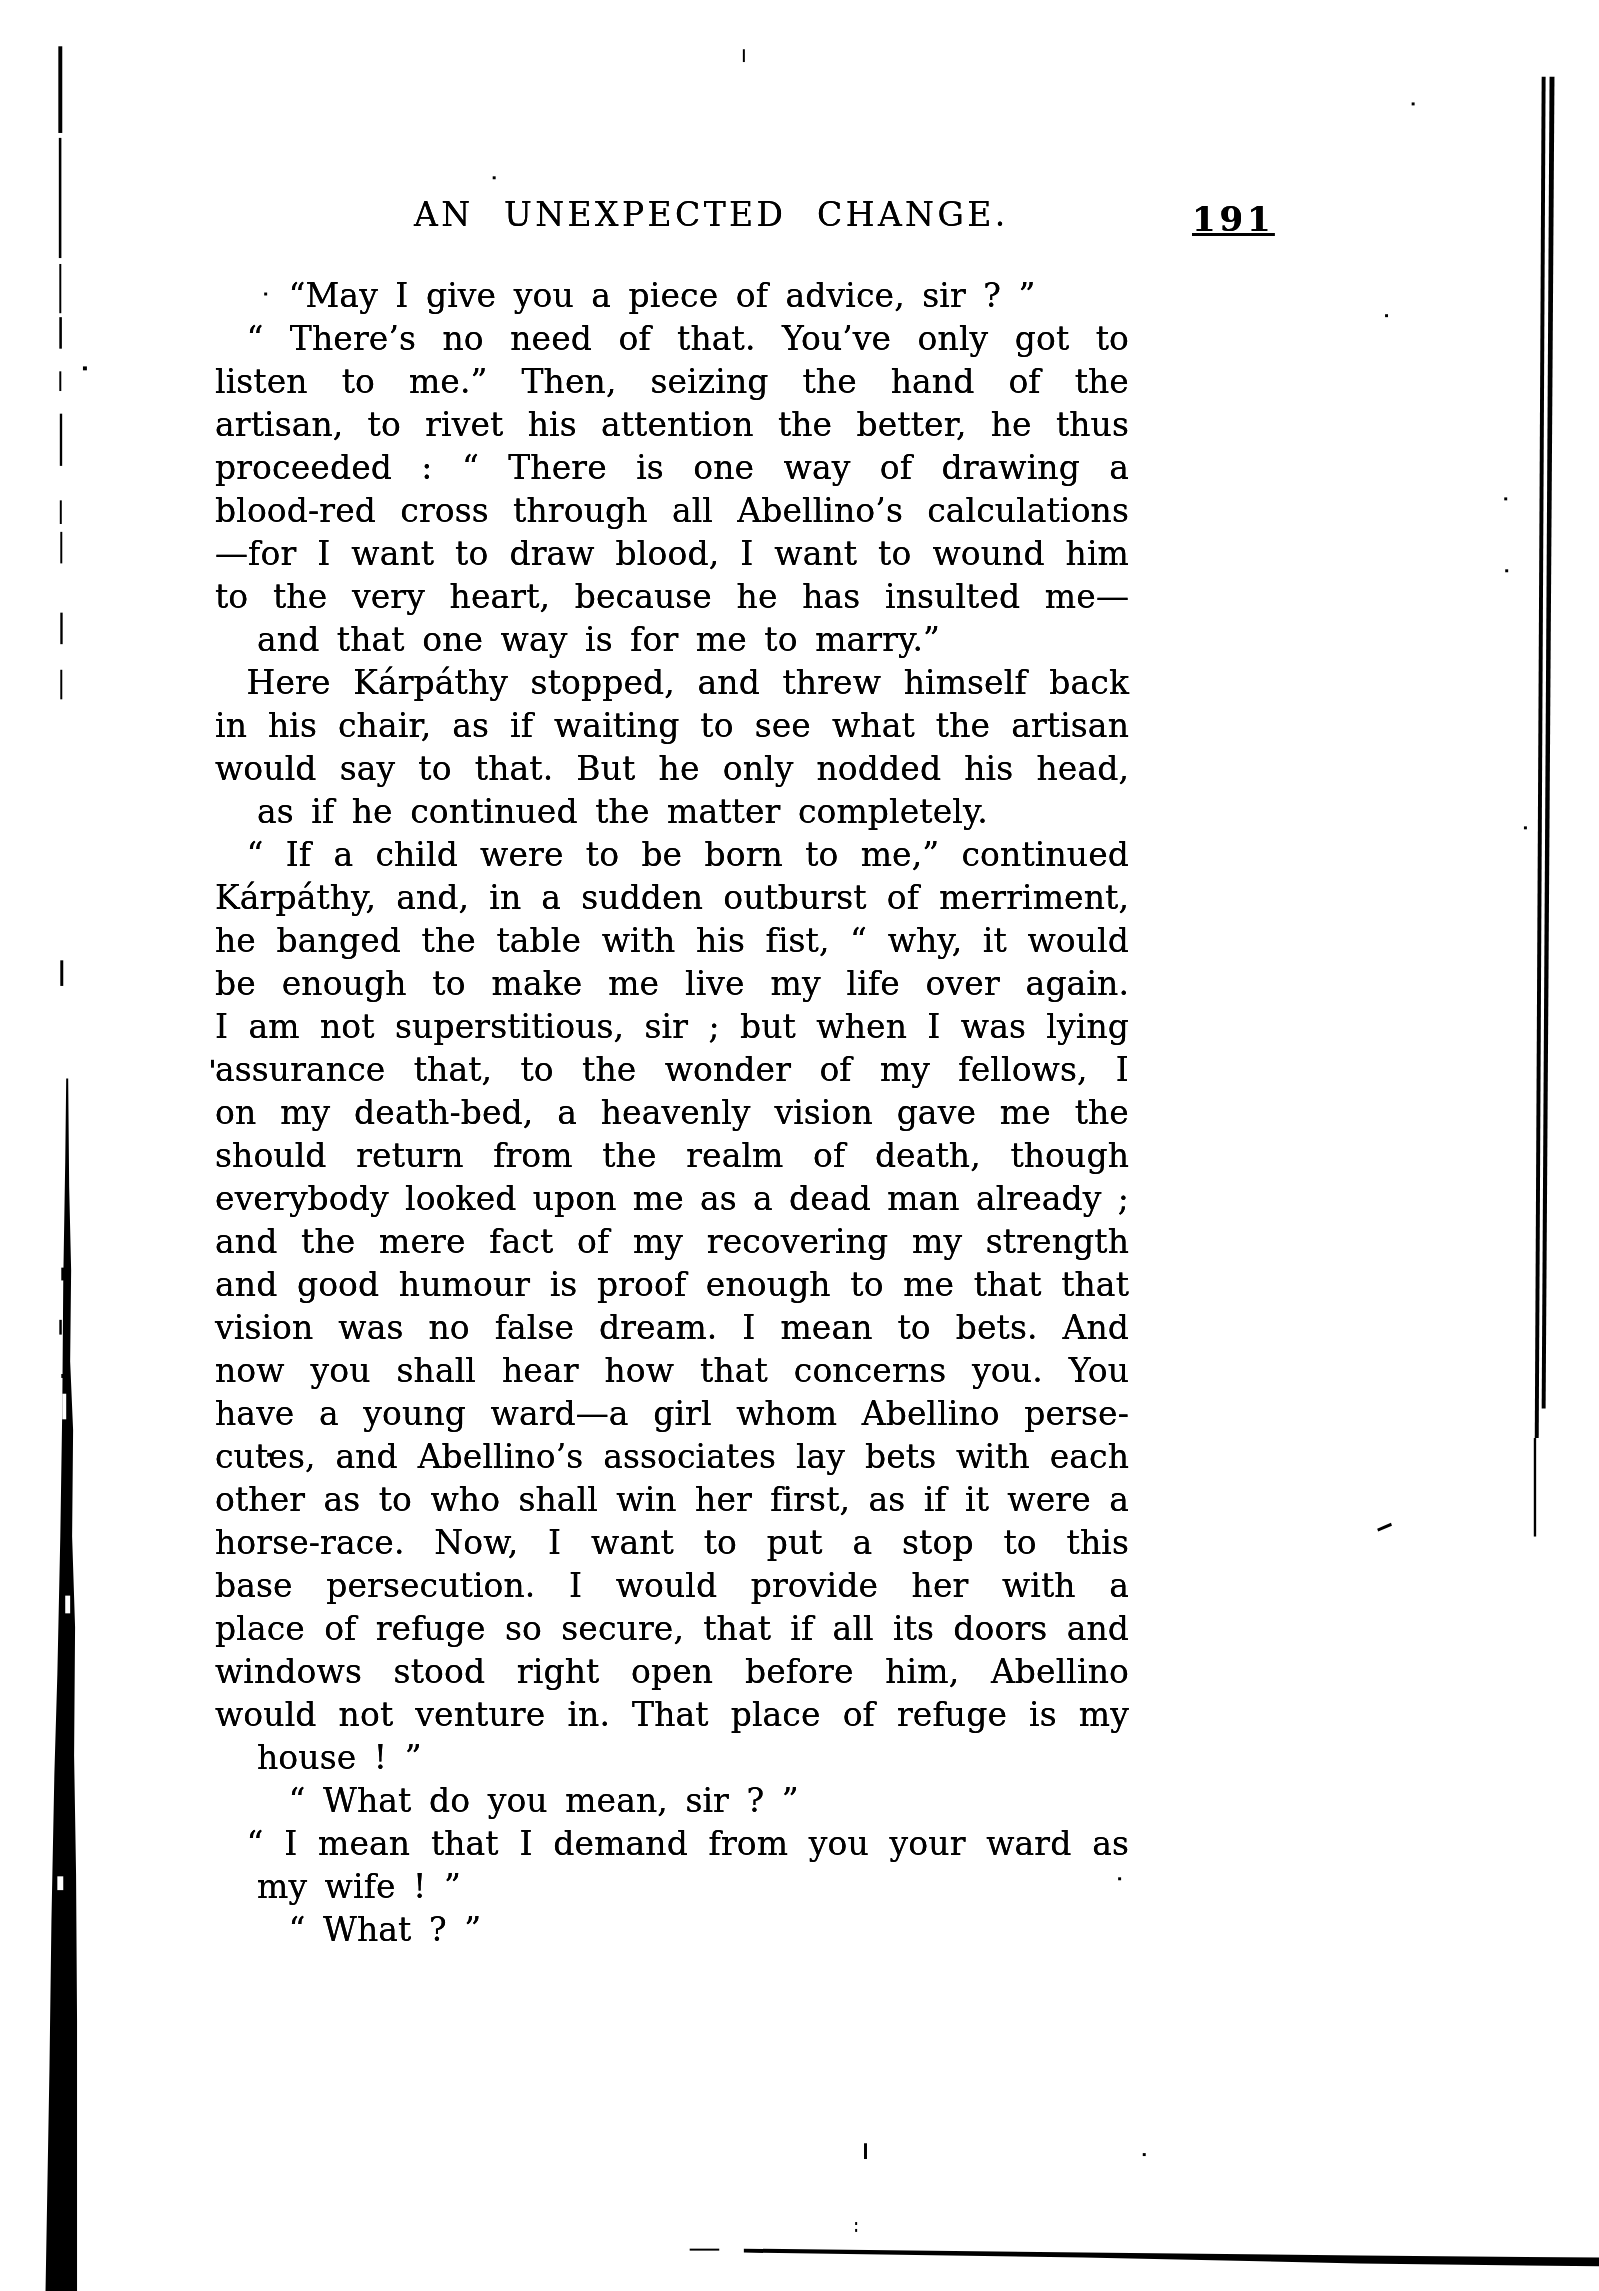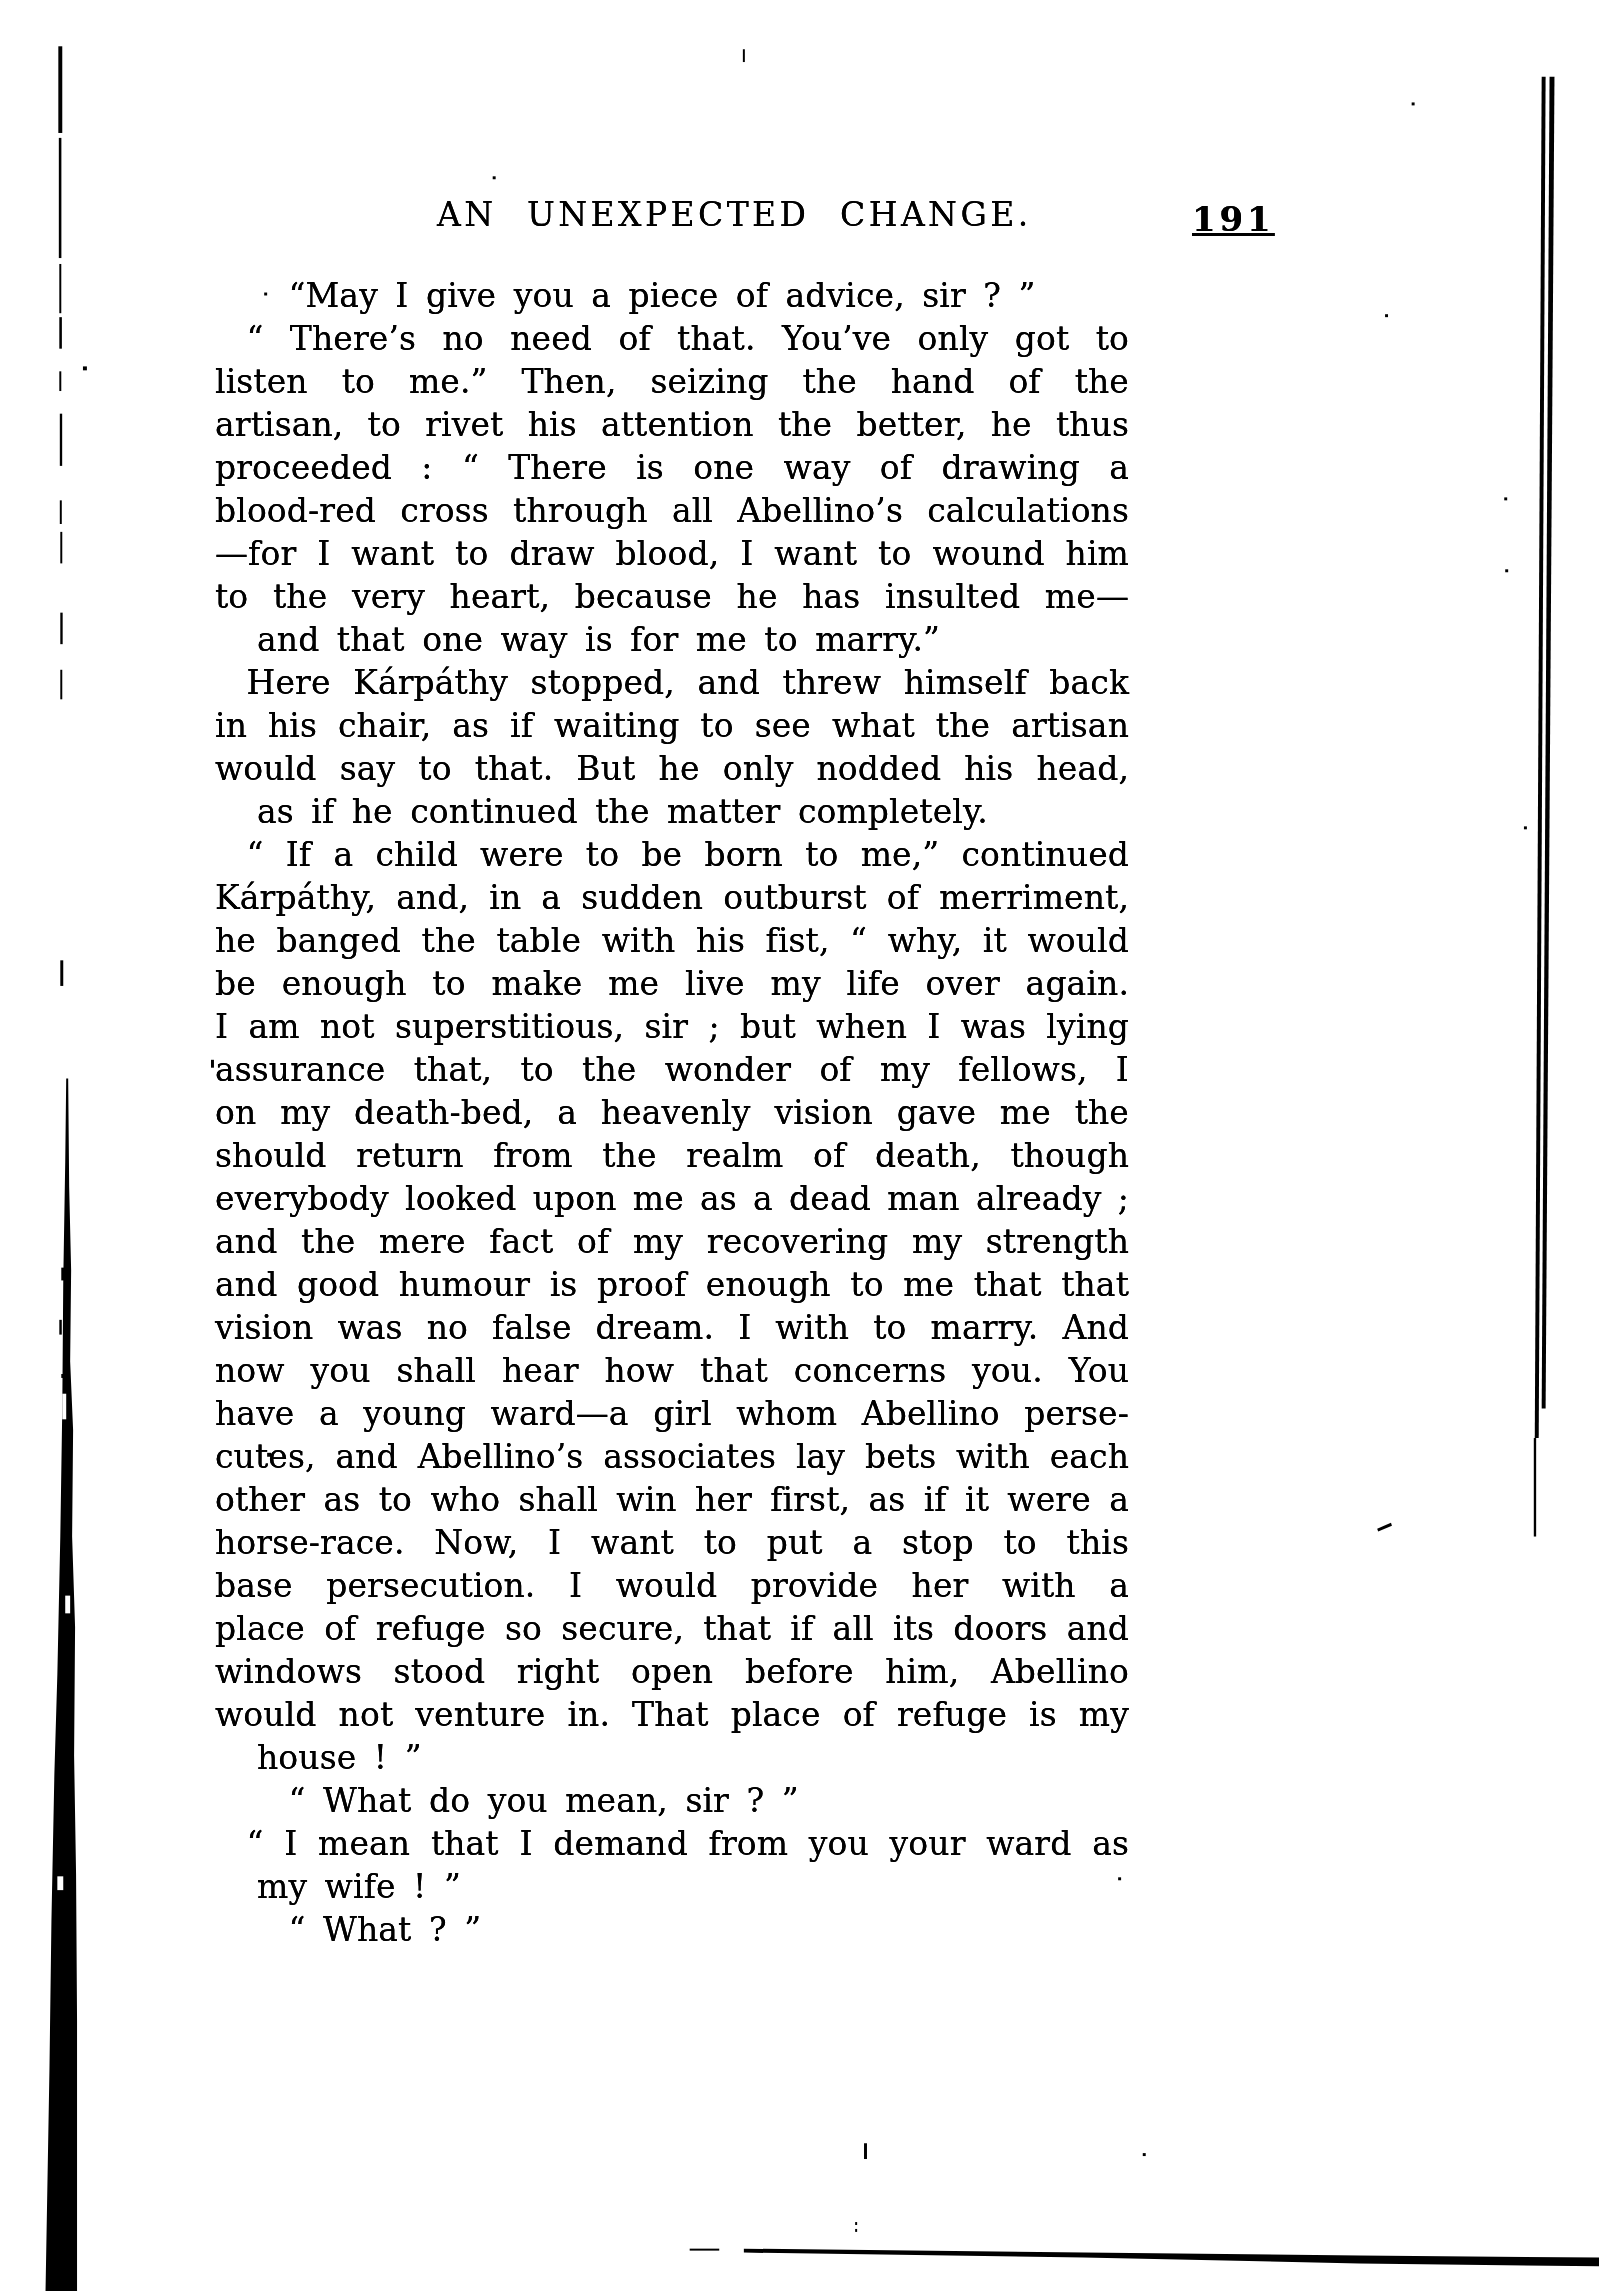--- a/index.html
+++ b/index.html
@@ -15,21 +15,20 @@
   .artifacts {
     position:absolute; left:0; top:0; width:1600px; height:2291px;
     pointer-events:none;
   }
   .header { position:absolute; left:0; top:195px; width:1600px; height:49px; }
   .running-title {
     position:absolute; left:414px; top:0;
     font-size: 33px; letter-spacing: 3.4px; word-spacing: 16.7px;
     white-space: nowrap;
     text-shadow: 0 0 0.6px #000;
-    margin-left: 23px;
   }
   .page-number {
     position:absolute; left:1192px; top:3.9px;
     font-size: 34px; letter-spacing: 3.9px; font-weight: bold;
     text-shadow: 0 0 0.5px #000;
     text-decoration: underline;
   }
   .text-body {
     position:absolute; left:215px; top:274px; width:914px;
     font-size: 33px; line-height: 43px;
@@ -126,21 +125,21 @@
       <div class="line">Kárpáthy, and, in a sudden outburst of merriment,</div>
       <div class="line">he banged the table with his fist, “ why, it would</div>
       <div class="line">be enough to make me live my life over again.</div>
       <div class="line">I am not superstitious, sir ; but when I was lying</div>
       <div class="line">assurance that, to the wonder of my fellows, I</div>
       <div class="line">on my death-bed, a heavenly vision gave me the</div>
       <div class="line">should return from the realm of death, though</div>
       <div class="line">everybody looked upon me as a dead man already ;</div>
       <div class="line">and the mere fact of my recovering my strength</div>
       <div class="line">and good humour is proof enough to me that that</div>
-      <div class="line">vision was no false dream.  I with to marry.  And</div>
+      <div class="line">vision was no false dream.  I mean to bets.  And</div>
       <div class="line">now you shall hear how that concerns you.  You</div>
       <div class="line">have a young ward—a girl whom Abellino perse-</div>
       <div class="line">cutes, and Abellino’s associates lay bets with each</div>
       <div class="line">other as to who shall win her first, as if it were a</div>
       <div class="line">horse-race.  Now, I want to put a stop to this</div>
       <div class="line">base persecution.  I would provide her with a</div>
       <div class="line">place of refuge so secure, that if all its doors and</div>
       <div class="line">windows stood right open before him, Abellino</div>
       <div class="line">would not venture in.  That place of refuge is my</div>
       <div class="line endline">house ! ”</div>

